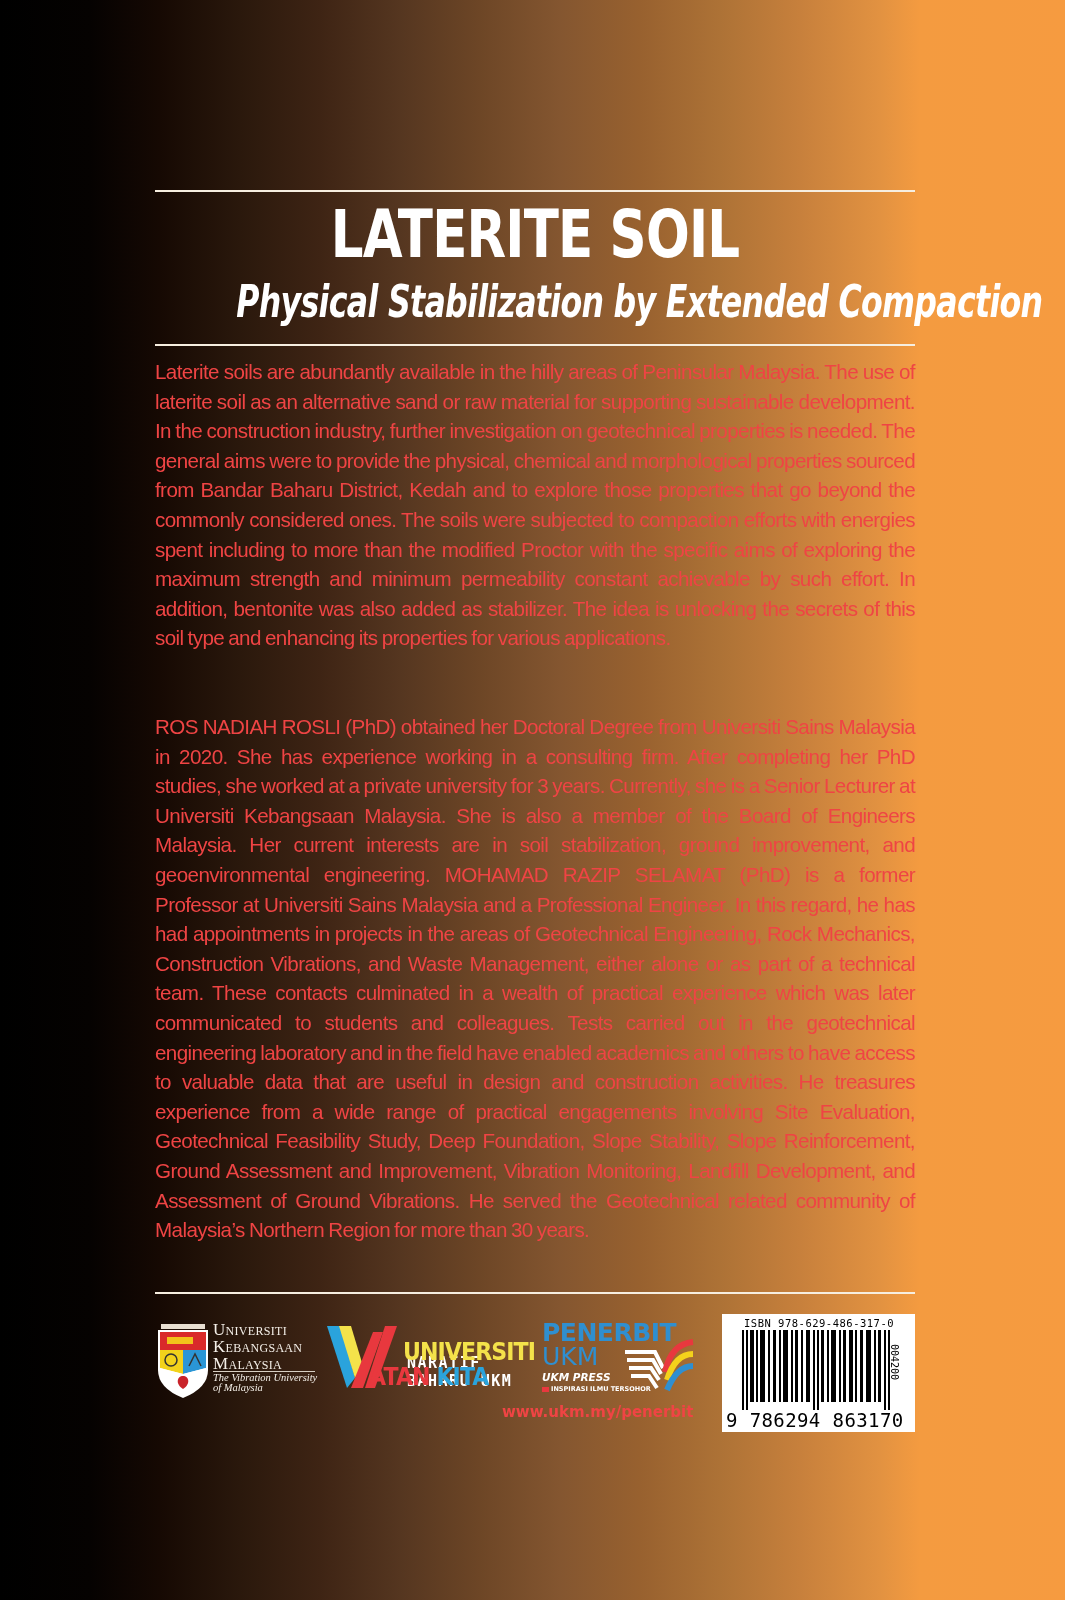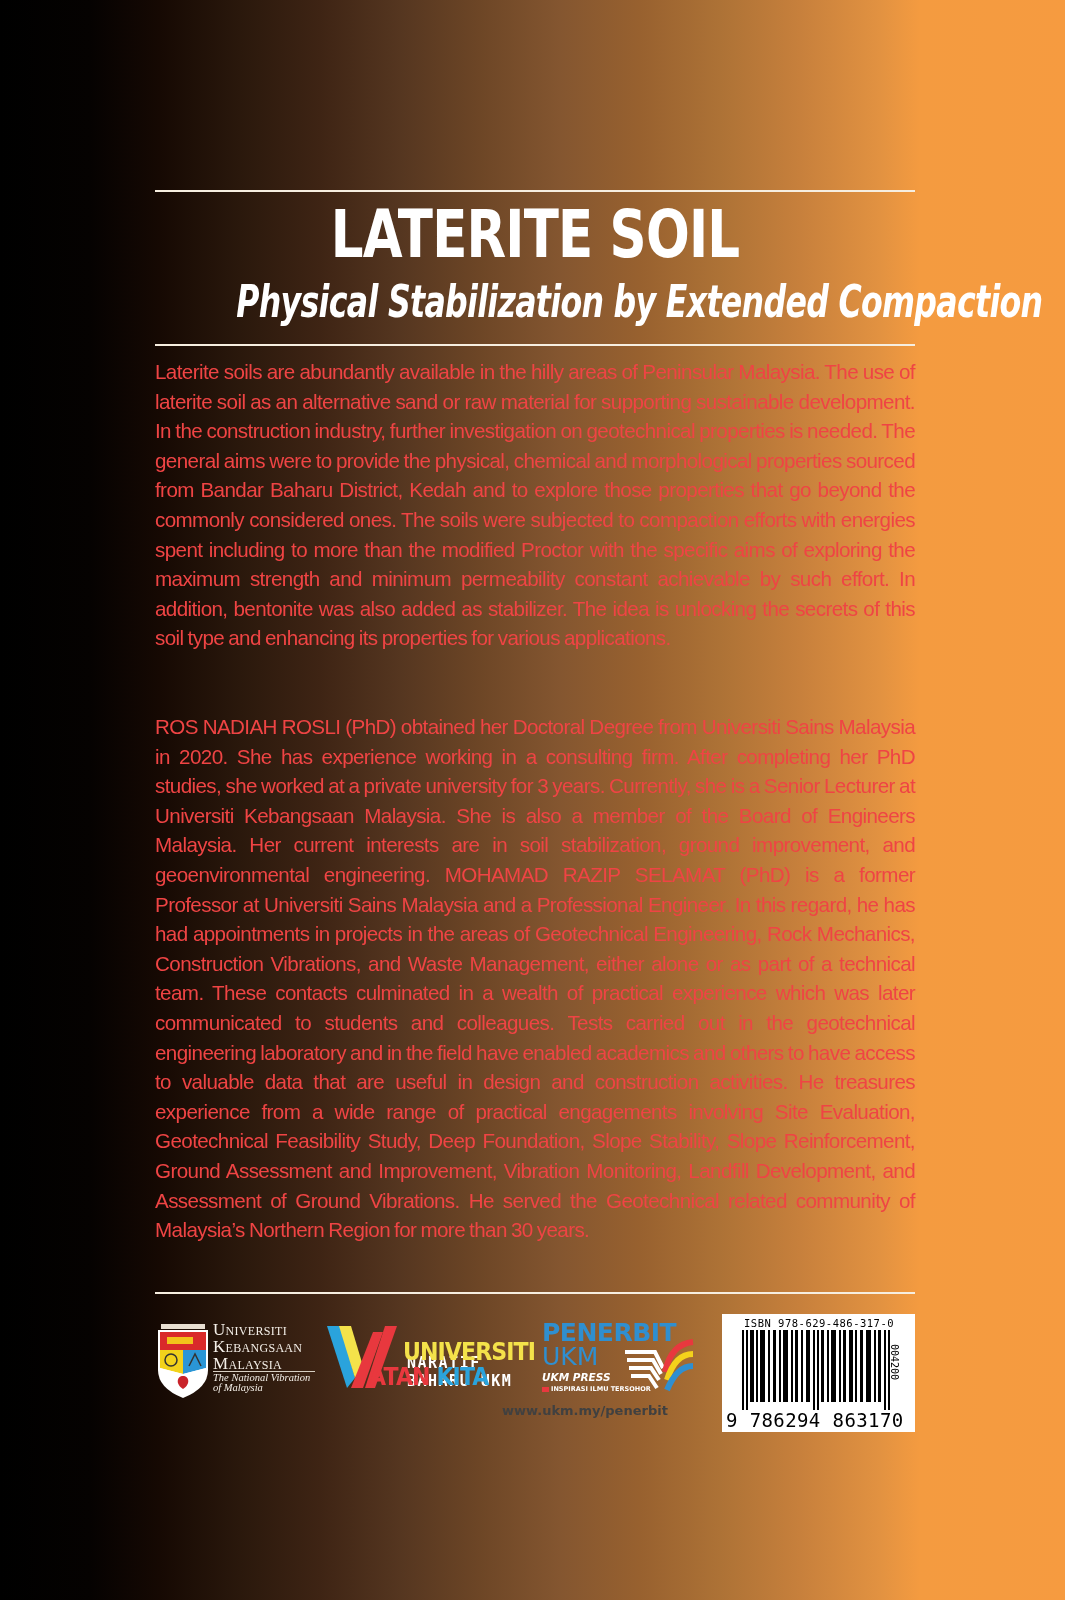--- a/index.html
+++ b/index.html
@@ -140,21 +140,21 @@
     font-family: "DejaVu Sans", sans-serif; font-weight: bold;
     font-size: 6.5px; color: #ffffff; white-space: nowrap;
   }
   .pen-tagline::before {
     content: ""; display: inline-block; width: 7px; height: 5px; background: #e8383e; margin-right: 2px; vertical-align: middle;
   }
   .pen-book { position: absolute; left: 83px; top: 18px; width: 70px; height: 60px; }
   .website {
     position: absolute; left: 347px; top: 83px;
     font-family: "DejaVu Sans", sans-serif; font-weight: bold;
-    font-size: 13px; color: #404040; white-space: nowrap;
+    font-size: 15px; color: #ef4444; white-space: nowrap;
   }
   .barcode-box {
     position: absolute; left: 722px; top: 1314px;
     width: 193px; height: 118px;
     background: #ffffff;
     color: #000;
     padding-left: 11px;
   }
   .isbn-label {
     position: absolute; left: 22px; top: 3px;
@@ -207,21 +207,21 @@
       <path d="M5 44 L28 50 L51 44 Q50 62 28 72 Q6 62 5 44 Z" fill="#ffffff"></path>
       <path d="M28 52 c-6 0 -8 8 0 13 c8 -5 6 -13 0 -13z" fill="#c9232a"></path>
     </svg>
     <div class="ukm-text">
       <div><span class="cap">U</span><span>NIVERSITI</span></div>
       <div><span class="cap">K</span><span>EBANGSAAN</span></div>
       <div><span class="cap">M</span><span>ALAYSIA</span></div>
     </div>
     <div class="ukm-divider"></div>
     <div class="ukm-sub">
-      <div>The National Vibration</div>
+      <div>The Vibration University</div>
       <div>of Malaysia</div>
     </div>
   </div>
 
   <div class="uwk-logo">
     <svg width="80" height="70" viewBox="0 0 80 70" style="position:absolute;left:0;top:2px;">
       <path d="M2 4 L16 4 L30 56 L22 66 Z" fill="#2aa3dc"></path>
       <path d="M14 4 L26 4 L38 44 L30 56 Z" fill="#f4e24a"></path>
       <path d="M26 66 L48 10 L58 10 L38 66 Z" fill="#e8383e"></path>
       <path d="M40 66 L60 4 L72 4 L50 66 Z" fill="#e8383e"></path>

